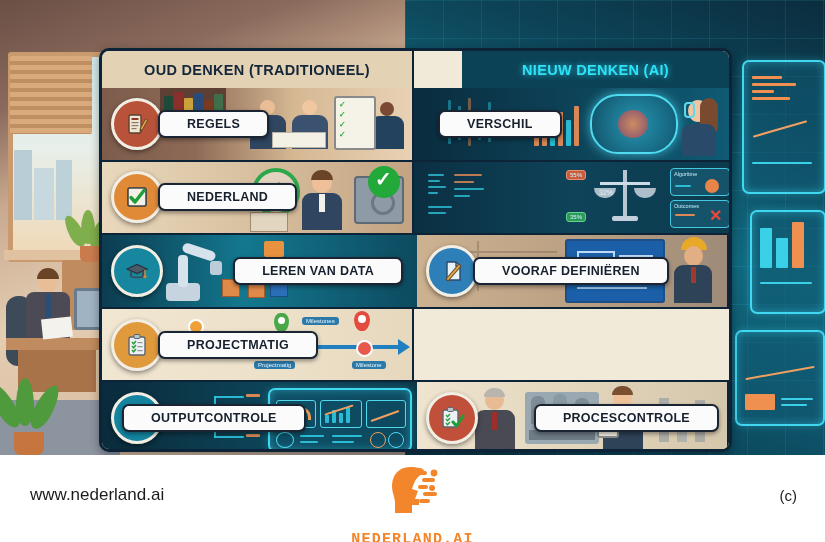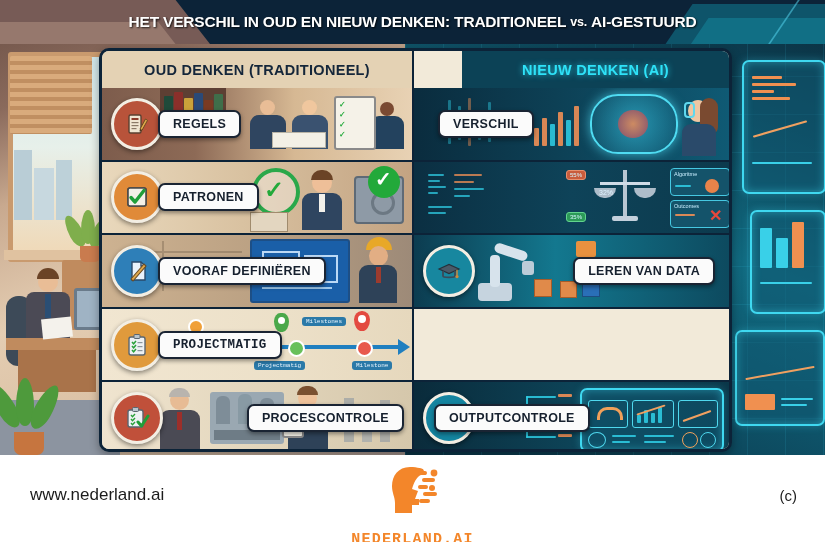--- a/index.html
+++ b/index.html
@@ -79,39 +79,39 @@
   .row{display:flex;height:71.6px;border-top:2px solid #0c2338;}
   .row:first-child{border-top:none;}
   .cell{position:relative;width:310px;height:100%;overflow:hidden;display:flex;align-items:center;}
   .cell-left{border-right:2px solid #0c2338;}
   .cell-right{flex:1;}
 
   
   .s-l1{background:linear-gradient(90deg,#7d5c4c 0%,#8d6a56 30%,#d6b893 62%,#e8d2b4 100%);}
   .s-l2{background:linear-gradient(90deg,#e9d8bc 0%,#d9c2a1 45%,#c3a382 100%);}
   .s-l3{background:linear-gradient(90deg,#cdb291 0%,#bba183 50%,#9d8a78 100%);}
-  .s-l4{background:linear-gradient(90deg,#f1e6d1 0%,#ece0c8 60%,#e6d8bd 100%);font-family:Liberation Mono, monospace;}
+  .s-l4{background:linear-gradient(90deg,#f1e6d1 0%,#ece0c8 60%,#e6d8bd 100%);}
   .s-l5{background:linear-gradient(90deg,#efe4cf 0%,#e3d6bc 50%,#d5c7ab 100%);}
   .s-r1{background:linear-gradient(90deg,#0a2c3e 0%,#0d4055 45%,#0f5a74 100%);}
   .s-r2{background:linear-gradient(90deg,#0b2f42 0%,#0e4359 50%,#0c3a4d 100%);}
   .s-r3{background:linear-gradient(90deg,#0c3c50 0%,#13788f 45%,#0d4a5f 100%);}
   .s-r4{background:linear-gradient(90deg,#0a3040 0%,#0e4a60 50%,#0b3purple 100%);background-color:#0b3span;}
   .s-r4{background:linear-gradient(90deg,#0a3040 0%,#0e4a60 50%,#0a3344 100%);}
   .s-r5{background:linear-gradient(90deg,#0a2b3b 0%,#0d4357 50%,#0b3648 100%);}
 
   
   .badge{position:absolute;width:46px;height:46px;border-radius:50%;border:3px solid #f3eee3;
     display:flex;align-items:center;justify-content:center;box-shadow:0 2px 5px rgba(0,0,0,.45);z-index:3;}
   .badge svg{display:block;}
   .b-left{left:9px;top:50%;transform:translateY(-50%);}
   .b-right{left:9px;top:50%;transform:translateY(-50%);}
 
   
   .pill{position:absolute;z-index:4;background:#fbfbfb;border:2.2px solid #1a2433;border-radius:7px;
-    padding:5px 13px;font-weight:bold;font-size:12.5px;color:#16202e;letter-spacing:.3px;white-space:nowrap;
+    padding:5px 27px;font-weight:bold;font-size:12.5px;color:#16202e;letter-spacing:.3px;white-space:nowrap;
     box-shadow:0 2px 4px rgba(0,0,0,.4);top:50%;transform:translateY(-50%);}
   .p-left{left:56px;}
   .p-right-l{left:56px;}
   .p-right-r{right:14px;}
 
   
   .sc{position:absolute;}
   .book{position:absolute;bottom:0;width:9px;border-radius:1px 1px 0 0;}
   .person-head{position:absolute;border-radius:50%;}
   .person-body{position:absolute;border-radius:9px 9px 0 0;}
@@ -183,32 +183,20 @@
     <div class="horange" style="left:40px;top:10px;width:12px;height:46px;"></div>
     <div class="hbar" style="left:8px;top:70px;width:52px;height:2px;"></div>
   </div>
   <div class="holo" style="left:735px;top:330px;width:86px;height:92px;">
     <div class="hline" style="left:8px;top:40px;width:70px;transform:rotate(-10deg);"></div>
     <div class="horange" style="left:8px;top:62px;width:30px;height:16px;"></div>
     <div class="hbar" style="left:44px;top:66px;width:32px;height:2px;"></div>
     <div class="hbar" style="left:44px;top:72px;width:26px;height:2px;"></div>
   </div>
 
-  <div class="title-band">
-    <div class="wedge-l"></div>
-    <div class="wedge-l2"></div>
-    <div class="wedge-r"></div>
-    <div class="wedge-r2"></div>
-    <div class="wedge-rl"></div>
-    <div class="title-text">
-      <span>HET VERSCHIL IN OUD EN NIEUW DENKEN: TRADITIONEEL</span>
-      <span class="small" style="margin:0 4px;">vs.</span>
-      <span>AI-GESTUURD</span>
-    </div>
-  </div>
 
   <div class="table">
 
     <div class="thead">
       <div class="th th-left">OUD DENKEN (TRADITIONEEL)</div>
       <div class="th th-right">NIEUW DENKEN (AI)</div>
     </div>
 
     <div class="rows">
 
@@ -303,21 +291,21 @@
             <div style="position:absolute;left:7px;top:2px;color:#fff;font-size:20px;font-weight:bold;line-height:22px;">✓</div>
           </div>
           <div class="sc" style="left:148px;top:50px;width:36px;height:18px;background:#e3d6c0;border:1.5px solid #a08b6d;"></div>
           <div class="badge b-left" style="background:#e08a38;">
             <svg width="26" height="26" viewBox="0 0 26 26">
                 <rect x="4" y="4" width="18" height="18" rx="2" fill="#f2 efe6" stroke="#4a4a4a" stroke-width="1.6"></rect>
                 <rect x="4" y="4" width="18" height="18" rx="2" fill="#f3f0e7" stroke="#4a4a4a" stroke-width="1.6"></rect>
                 <path d="M7 13.5 L11 18 L20 6.5" stroke="#1f9e38" stroke-width="3.4" fill="none" stroke-linecap="round" stroke-linejoin="round"></path>
               </svg>
           </div>
-          <div class="pill p-left">PATRONEN</div>
+          <div class="pill p-left">NEDERLAND</div>
         </div>
 
         <div class="cell cell-right s-r2">
           <div class="sc" style="left:14px;top:8px;width:60px;height:56px;opacity:.85;">
             <div class="cyanbar" style="left:0;top:4px;width:16px;height:2px;"></div>
             <div class="cyanbar" style="left:0;top:10px;width:12px;height:2px;"></div>
             <div class="cyanbar" style="left:0;top:16px;width:18px;height:2px;"></div>
             <div class="cyanbar" style="left:0;top:22px;width:10px;height:2px;"></div>
             <div class="orbar" style="left:26px;top:4px;width:28px;height:2.5px;"></div>
             <div class="orbar" style="left:26px;top:11px;width:20px;height:2.5px;"></div>
@@ -343,47 +331,20 @@
           </div>
           <div class="sc" style="left:256px;top:38px;width:58px;height:26px;background:#14536a;border:1px solid #46c8e2;border-radius:4px;">
             <div style="position:absolute;left:3px;top:2px;color:#c8eeff;font-size:5.5px;">Outcomes</div>
             <div class="orbar" style="left:4px;top:13px;width:20px;height:2px;"></div>
             <div style="position:absolute;left:38px;top:7px;color:#e8483c;font-size:16px;font-weight:bold;line-height:16px;">✕</div>
           </div>
         </div>
       </div>
 
       <div class="row">
-        <div class="cell cell-left s-l3">
-          <div class="sc" style="left:20px;top:6px;width:140px;height:58px;opacity:.35;">
-            <div style="position:absolute;left:0;top:10px;width:120px;height:1.5px;background:#6a5a46;"></div>
-            <div style="position:absolute;left:0;top:30px;width:90px;height:1.5px;background:#6a5a46;"></div>
-            <div style="position:absolute;left:40px;top:0;width:1.5px;height:50px;background:#6a5a46;"></div>
-          </div>
-          <div class="sc" style="left:148px;top:4px;width:96px;height:60px;background:#1a5fa8;border:2px solid #1d4f86;border-radius:3px;">
-            <div style="position:absolute;left:10px;top:10px;width:34px;height:28px;border:2px solid #bcd9f5;"></div>
-            <div style="position:absolute;left:52px;top:14px;width:30px;height:24px;border:2px solid #bcd9f5;"></div>
-            <div style="position:absolute;left:10px;top:46px;width:70px;height:2px;background:#9fc8ea;"></div>
-          </div>
-          <div class="sc" style="left:250px;top:2px;width:52px;height:66px;">
-            <div style="position:absolute;left:14px;top:0px;width:26px;height:13px;background:#e8a828;border-radius:13px 13px 0 0;"></div>
-            <div class="person-head" style="left:17px;top:9px;width:19px;height:20px;background:#e2ae84;"></div>
-            <div class="person-body" style="left:7px;top:28px;width:38px;height:38px;background:#2e4258;"></div>
-            <div style="position:absolute;left:24px;top:30px;width:5px;height:16px;background:#9c3b2e;"></div>
-          </div>
-          <div class="badge b-left" style="background:#2e7fb8;">
-            <svg width="26" height="26" viewBox="0 0 26 26">
-                <path d="M8 4 h9 l4 4 v14 H8 Z" fill="#e9f2fb" stroke="#2a4a6a" stroke-width="1.4"></path>
-                <path d="M17 4 v4 h4" fill="none" stroke="#2a4a6a" stroke-width="1.4"></path>
-                <path d="M7 21 L20 6 L22 8 L9 23 Z" fill="#e0a84c" stroke="#6b4b22" stroke-width="1.1"></path>
-              </svg>
-          </div>
-          <div class="pill p-left">VOORAF DEFINIËREN</div>
-        </div>
-
         <div class="cell cell-right s-r3">
           <div class="sc" style="left:56px;top:6px;width:70px;height:62px;">
             <div style="position:absolute;left:8px;top:42px;width:34px;height:18px;background:#c6d4df;border-radius:4px;"></div>
             <div style="position:absolute;left:20px;top:14px;width:10px;height:32px;background:#d7e3ec;border-radius:4px;"></div>
             <div style="position:absolute;left:24px;top:6px;width:34px;height:10px;background:#d7e3ec;border-radius:5px;transform:rotate(18deg);"></div>
             <div style="position:absolute;left:52px;top:20px;width:12px;height:14px;background:#bcccd8;border-radius:3px;"></div>
           </div>
           <div class="sc" style="left:120px;top:44px;width:16px;height:16px;background:#e08a4a;border:1.5px solid #a65c2a;"></div>
           <div class="sc" style="left:146px;top:46px;width:15px;height:15px;background:#e08a4a;border:1.5px solid #a65c2a;"></div>
           <div class="sc" style="left:168px;top:44px;width:16px;height:16px;background:#2a6fb8;border:1.5px solid #1d4d80;"></div>
@@ -391,20 +352,47 @@
           <div class="sc" style="left:168px;top:28px;width:16px;height:18px;background:#a8d8ee;border-radius:2px;"></div>
           <div class="badge b-right" style="background:#17879f;">
             <svg width="26" height="26" viewBox="0 0 26 26">
                 <path d="M3 11 L13 6.5 L23 11 L13 15.5 Z" fill="#4a5a68" stroke="#26323c" stroke-width="1.2"></path>
                 <path d="M7 13 v5 c0 1.8 12 1.8 12 0 v-5" fill="none" stroke="#3a4a58" stroke-width="1.8"></path>
                 <path d="M21 11.8 v6" stroke="#d08a3a" stroke-width="1.4"></path>
                 <circle cx="21" cy="18.6" r="1.6" fill="#d08a3a"></circle>
               </svg>
           </div>
           <div class="pill p-right-r">LEREN VAN DATA</div>
+        </div>
+
+        <div class="cell cell-left s-l3">
+          <div class="sc" style="left:20px;top:6px;width:140px;height:58px;opacity:.35;">
+            <div style="position:absolute;left:0;top:10px;width:120px;height:1.5px;background:#6a5a46;"></div>
+            <div style="position:absolute;left:0;top:30px;width:90px;height:1.5px;background:#6a5a46;"></div>
+            <div style="position:absolute;left:40px;top:0;width:1.5px;height:50px;background:#6a5a46;"></div>
+          </div>
+          <div class="sc" style="left:148px;top:4px;width:96px;height:60px;background:#1a5fa8;border:2px solid #1d4f86;border-radius:3px;">
+            <div style="position:absolute;left:10px;top:10px;width:34px;height:28px;border:2px solid #bcd9f5;"></div>
+            <div style="position:absolute;left:52px;top:14px;width:30px;height:24px;border:2px solid #bcd9f5;"></div>
+            <div style="position:absolute;left:10px;top:46px;width:70px;height:2px;background:#9fc8ea;"></div>
+          </div>
+          <div class="sc" style="left:250px;top:2px;width:52px;height:66px;">
+            <div style="position:absolute;left:14px;top:0px;width:26px;height:13px;background:#e8a828;border-radius:13px 13px 0 0;"></div>
+            <div class="person-head" style="left:17px;top:9px;width:19px;height:20px;background:#e2ae84;"></div>
+            <div class="person-body" style="left:7px;top:28px;width:38px;height:38px;background:#2e4258;"></div>
+            <div style="position:absolute;left:24px;top:30px;width:5px;height:16px;background:#9c3b2e;"></div>
+          </div>
+          <div class="badge b-left" style="background:#2e7fb8;">
+            <svg width="26" height="26" viewBox="0 0 26 26">
+                <path d="M8 4 h9 l4 4 v14 H8 Z" fill="#e9f2fb" stroke="#2a4a6a" stroke-width="1.4"></path>
+                <path d="M17 4 v4 h4" fill="none" stroke="#2a4a6a" stroke-width="1.4"></path>
+                <path d="M7 21 L20 6 L22 8 L9 23 Z" fill="#e0a84c" stroke="#6b4b22" stroke-width="1.1"></path>
+              </svg>
+          </div>
+          <div class="pill p-left">VOORAF DEFINIËREN</div>
         </div>
       </div>
 
       <div class="row">
         <div class="cell cell-left s-l4">
           <div class="sc" style="left:62px;top:36px;width:238px;height:4px;background:#1f7fc0;"></div>
           <div class="sc" style="left:296px;top:30px;width:0;height:0;border-left:12px solid #1f7fc0;border-top:8px solid transparent;border-bottom:8px solid transparent;"></div>
           <div class="sc" style="left:86px;top:10px;width:12px;height:12px;border-radius:50%;background:#f0a038;border:2px solid #fff;"></div>
           <div class="sc" style="left:126px;top:31px;width:13px;height:13px;border-radius:50%;background:#f0a038;border:2px solid #fff;"></div>
           <div class="sc" style="left:186px;top:31px;width:13px;height:13px;border-radius:50%;background:#68c05a;border:2px solid #fff;"></div>
@@ -429,57 +417,20 @@
                 <rect x="13.5" y="14" width="5" height="1.2" fill="#8a959e"></rect>
                 <rect x="13.5" y="18" width="5" height="1.2" fill="#8a959e"></rect>
               </svg>
           </div>
           <div class="pill p-left">PROJECTMATIG</div>
         </div>
 
       </div>
 
       <div class="row">
-        <div class="cell cell-left s-l5">
-          <div class="sc" style="left:56px;top:6px;width:46px;height:62px;">
-            <div class="person-head" style="left:12px;top:2px;width:19px;height:20px;background:#e7bb94;"></div>
-            <div style="position:absolute;left:11px;top:0px;width:21px;height:9px;background:#b9b4ae;border-radius:11px 11px 0 0;"></div>
-            <div class="person-body" style="left:2px;top:22px;width:40px;height:40px;background:#4a4a54;"></div>
-            <div style="position:absolute;left:19px;top:24px;width:5px;height:18px;background:#9c2f2a;"></div>
-          </div>
-          <div class="sc" style="left:108px;top:10px;width:74px;height:52px;background:#9aa8b2;border-radius:3px;">
-            <div style="position:absolute;left:6px;top:4px;width:14px;height:28px;background:#7e8d98;border-radius:6px 6px 0 0;"></div>
-            <div style="position:absolute;left:28px;top:2px;width:14px;height:30px;background:#889aa4;border-radius:6px 6px 0 0;"></div>
-            <div style="position:absolute;left:50px;top:6px;width:14px;height:26px;background:#7e8d98;border-radius:6px 6px 0 0;"></div>
-            <div style="position:absolute;left:4px;top:38px;width:66px;height:10px;background:#6e7c86;"></div>
-          </div>
-          <div class="sc" style="left:184px;top:4px;width:44px;height:64px;">
-            <div class="person-head" style="left:12px;top:2px;width:19px;height:20px;background:#eec19a;"></div>
-            <div style="position:absolute;left:11px;top:0px;width:21px;height:9px;background:#7a5030;border-radius:11px 11px 0 0;"></div>
-            <div class="person-body" style="left:2px;top:22px;width:40px;height:42px;background:#2e4258;"></div>
-            <div class="clip" style="left:-4px;top:26px;width:18px;height:22px;"></div>
-          </div>
-          <div class="sc" style="left:236px;top:16px;width:66px;height:50px;opacity:.6;">
-            <div style="position:absolute;left:6px;top:0;width:10px;height:44px;background:#8e98a2;"></div>
-            <div style="position:absolute;left:24px;top:6px;width:10px;height:38px;background:#98a2ac;"></div>
-            <div style="position:absolute;left:42px;top:2px;width:10px;height:42px;background:#8e98a2;"></div>
-          </div>
-          <div class="badge b-left" style="background:#c0503a;">
-            <svg width="26" height="26" viewBox="0 0 26 26">
-                <rect x="4" y="5" width="15" height="17" rx="2" fill="#eef1f4" stroke="#5a6670" stroke-width="1.4"></rect>
-                <rect x="8.5" y="2.5" width="6" height="4" rx="1" fill="#b9c4cc" stroke="#5a6670" stroke-width="1"></rect>
-                <path d="M7 10 l1.5 1.7 L11 9" stroke="#2aa03a" stroke-width="1.4" fill="none"></path>
-                <path d="M7 14 l1.5 1.7 L11 13" stroke="#2aa03a" stroke-width="1.4" fill="none"></path>
-                <path d="M7 18 l1.5 1.7 L11 17" stroke="#2aa03a" stroke-width="1.4" fill="none"></path>
-                <path d="M14 17 L17.5 21 L24 11" stroke="#1f9e38" stroke-width="3" fill="none" stroke-linecap="round" stroke-linejoin="round"></path>
-              </svg>
-          </div>
-          <div class="pill" style="right:8px;top:50%;transform:translateY(-50%);">PROCESCONTROLE</div>
-        </div>
-
         <div class="cell cell-right s-r5">
           <div class="sc" style="left:112px;top:14px;width:48px;height:42px;">
             <div class="cyanbar" style="left:0;top:0;width:2px;height:42px;"></div>
             <div class="cyanbar" style="left:0;top:0;width:30px;height:2px;"></div>
             <div class="cyanbar" style="left:0;top:20px;width:30px;height:2px;"></div>
             <div class="cyanbar" style="left:0;top:40px;width:30px;height:2px;"></div>
             <div class="orbar" style="left:32px;top:-2px;width:14px;height:3px;"></div>
             <div class="cyanbar" style="left:32px;top:18px;width:14px;height:3px;"></div>
             <div class="orbar" style="left:32px;top:38px;width:14px;height:3px;"></div>
           </div>
@@ -509,20 +460,57 @@
             <svg width="28" height="28" viewBox="0 0 28 28">
                 <path d="M5 19 a9.5 9.5 0 0 1 18 0" fill="none" stroke="#2f3f4c" stroke-width="4.5" stroke-linecap="round"></path>
                 <path d="M5 19 a9.5 9.5 0 0 1 5.3 -8.5" fill="none" stroke="#46c8e0" stroke-width="4.5" stroke-linecap="round"></path>
                 <path d="M17.8 10.5 a9.5 9.5 0 0 1 5.2 8.5" fill="none" stroke="#e8604a" stroke-width="4.5" stroke-linecap="round"></path>
                 <path d="M14 18.5 L18.5 11.5" stroke="#f0f4f8" stroke-width="2" stroke-linecap="round"></path>
                 <circle cx="14" cy="19" r="2" fill="#dfe8ef"></circle>
               </svg>
           </div>
           <div class="pill p-right-l" style="left:20px;">OUTPUTCONTROLE</div>
         </div>
+
+        <div class="cell cell-left s-l5">
+          <div class="sc" style="left:56px;top:6px;width:46px;height:62px;">
+            <div class="person-head" style="left:12px;top:2px;width:19px;height:20px;background:#e7bb94;"></div>
+            <div style="position:absolute;left:11px;top:0px;width:21px;height:9px;background:#b9b4ae;border-radius:11px 11px 0 0;"></div>
+            <div class="person-body" style="left:2px;top:22px;width:40px;height:40px;background:#4a4a54;"></div>
+            <div style="position:absolute;left:19px;top:24px;width:5px;height:18px;background:#9c2f2a;"></div>
+          </div>
+          <div class="sc" style="left:108px;top:10px;width:74px;height:52px;background:#9aa8b2;border-radius:3px;">
+            <div style="position:absolute;left:6px;top:4px;width:14px;height:28px;background:#7e8d98;border-radius:6px 6px 0 0;"></div>
+            <div style="position:absolute;left:28px;top:2px;width:14px;height:30px;background:#889aa4;border-radius:6px 6px 0 0;"></div>
+            <div style="position:absolute;left:50px;top:6px;width:14px;height:26px;background:#7e8d98;border-radius:6px 6px 0 0;"></div>
+            <div style="position:absolute;left:4px;top:38px;width:66px;height:10px;background:#6e7c86;"></div>
+          </div>
+          <div class="sc" style="left:184px;top:4px;width:44px;height:64px;">
+            <div class="person-head" style="left:12px;top:2px;width:19px;height:20px;background:#eec19a;"></div>
+            <div style="position:absolute;left:11px;top:0px;width:21px;height:9px;background:#7a5030;border-radius:11px 11px 0 0;"></div>
+            <div class="person-body" style="left:2px;top:22px;width:40px;height:42px;background:#2e4258;"></div>
+            <div class="clip" style="left:-4px;top:26px;width:18px;height:22px;"></div>
+          </div>
+          <div class="sc" style="left:236px;top:16px;width:66px;height:50px;opacity:.6;">
+            <div style="position:absolute;left:6px;top:0;width:10px;height:44px;background:#8e98a2;"></div>
+            <div style="position:absolute;left:24px;top:6px;width:10px;height:38px;background:#98a2ac;"></div>
+            <div style="position:absolute;left:42px;top:2px;width:10px;height:42px;background:#8e98a2;"></div>
+          </div>
+          <div class="badge b-left" style="background:#c0503a;">
+            <svg width="26" height="26" viewBox="0 0 26 26">
+                <rect x="4" y="5" width="15" height="17" rx="2" fill="#eef1f4" stroke="#5a6670" stroke-width="1.4"></rect>
+                <rect x="8.5" y="2.5" width="6" height="4" rx="1" fill="#b9c4cc" stroke="#5a6670" stroke-width="1"></rect>
+                <path d="M7 10 l1.5 1.7 L11 9" stroke="#2aa03a" stroke-width="1.4" fill="none"></path>
+                <path d="M7 14 l1.5 1.7 L11 13" stroke="#2aa03a" stroke-width="1.4" fill="none"></path>
+                <path d="M7 18 l1.5 1.7 L11 17" stroke="#2aa03a" stroke-width="1.4" fill="none"></path>
+                <path d="M14 17 L17.5 21 L24 11" stroke="#1f9e38" stroke-width="3" fill="none" stroke-linecap="round" stroke-linejoin="round"></path>
+              </svg>
+          </div>
+          <div class="pill" style="right:8px;top:50%;transform:translateY(-50%);">PROCESCONTROLE</div>
+        </div>
       </div>
 
     </div>
   </div>
 
   <div class="footer">
     <div class="f-url">www.nederland.ai</div>
     <div class="logo">
       <svg width="62" height="55" viewBox="0 0 62 55">
         <path d="M28 4 C16 4 10 13 10 23 C10 30 13 34 13 40 L13 50 L30 50 L30 42 L37 42 L37 36 L33 36 L36 28 L30 26 C30 26 32 18 36 14 C40 10 44 12 44 12 L41 6 C41 6 36 4 28 4 Z" fill="#f3862a"></path>

